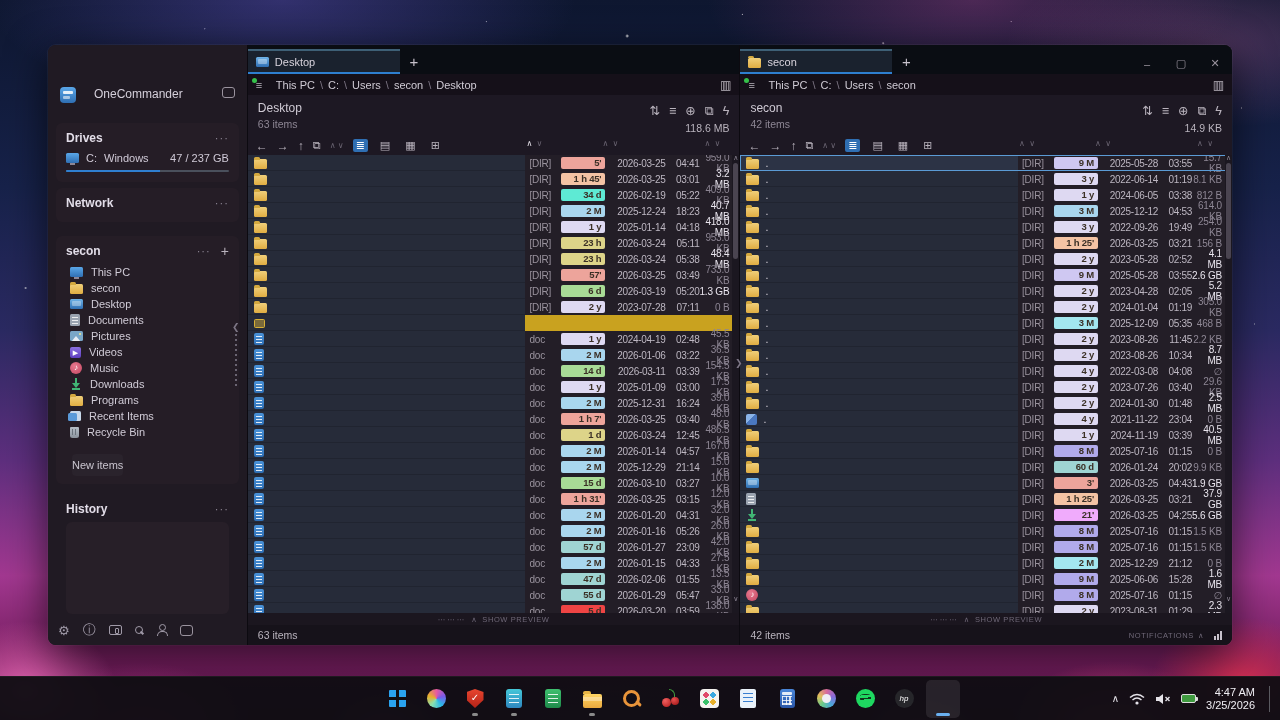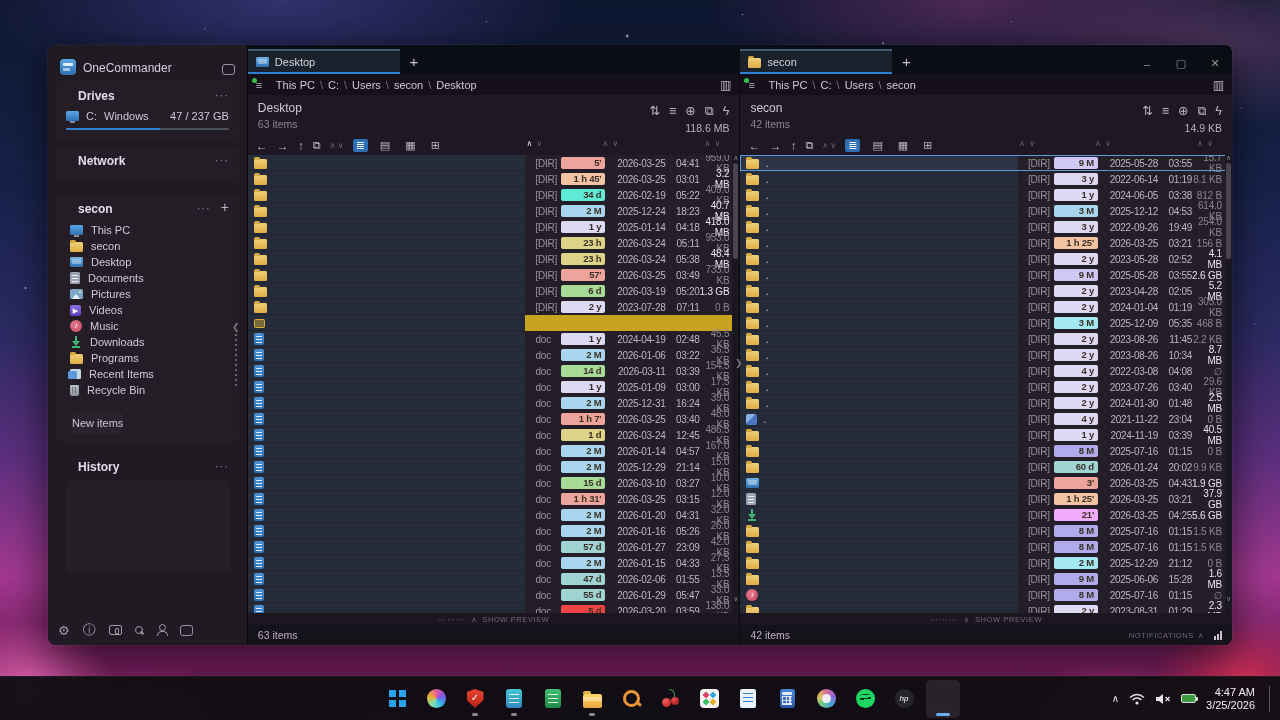--- a/index.html
+++ b/index.html
@@ -38,29 +38,29 @@
       radial-gradient(100px 75px at 72% 104%, #b03a86 0%, rgba(176,58,134,0) 70%),
       radial-gradient(90px 70px at 30% 103%, #a83a8e 0%, rgba(168,58,142,0) 70%); }
 
   
   #window { position:absolute; left:48px; top:45px; width:1184px; height:600px;
     display:flex; border-radius:8px; overflow:hidden; background:#1d1822;
     box-shadow:0 10px 42px rgba(0,0,0,.65), 0 0 0 1px rgba(255,255,255,.06); }
 
   
   #sidebar { width:199px; background:#201a23; display:flex; flex-direction:column; font-size:11px; }
-  .sb-approw { height:30px; display:flex; align-items:flex-end; gap:7px; padding:0 12px; }
+  .sb-approw { height:30px; display:flex; align-items:flex-start; gap:18px; padding:0 12px;margin-top:42px; }
   .sb-logo { width:16px; height:16px; border-radius:4px; background:linear-gradient(180deg,#5aa7e8,#2f6fb3);
     position:relative; flex:none; }
   .sb-logo::after { content:""; position:absolute; left:3px; right:3px; top:4px; height:3px; background:rgba(255,255,255,.85); border-radius:1px; }
   .sb-logo::before { content:""; position:absolute; left:3px; right:6px; top:9px; height:3px; background:rgba(255,255,255,.55); border-radius:1px; }
   .sb-apptitle { font-size:12px; color:#d4cfda; flex:1; }
   .css-window { width:13px; height:11px; border:1.4px solid #9a939e; border-radius:3px; }
   .sb-section { margin:6px 8px 0 8px; background:#251d26; border-radius:6px; padding:6px 6px 8px 6px; }
-  .sb-head { display:flex; padding:2px 4px;margin-left:12px; }
+  .sb-head { display:flex; align-items:center; padding:2px 4px; }
   .sb-head b { font-size:12px; color:#e2dde8; font-weight:bold; flex:1; }
   .dots { color:#8d8694; letter-spacing:1px; font-size:11px; }
   .plus-sm { color:#b9b3bd; font-size:14px; margin-left:10px; line-height:10px; }
   .drive-row { display:flex; align-items:center; gap:7px; padding:5px 4px 3px 4px; color:#cfc9d6; }
   .drive-usage { margin-left:auto; color:#cfc9d6; }
   .drive-bar { height:2px; margin:3px 4px 2px 4px; background:#4a505c; border-radius:1px; position:relative; overflow:hidden; }
   .drive-fill { position:absolute; left:0; top:0; bottom:0; background:#2f7fd0; }
   #side-tree { padding:4px 2px 2px 2px; }
   .side-item { display:flex; align-items:center; gap:8px; height:16px; padding:0 6px; color:#d0cbd6; border-radius:3px; }
   .new-group { margin:12px 10px 0 10px; height:22px; background:#2a232c; border-radius:4px; color:#c9c4ce;
@@ -133,21 +133,21 @@
   .vbtn { font-size:11px; padding:0 3px; border-radius:2px; }
   .vbtn.active { background:#2f6fb3; color:#fff; }
   .sort-pair { position:absolute; top:3px; font-size:8px; color:#6a6472; letter-spacing:1px; }
   .sort-pair b { color:#e8e4ec; font-weight:normal; }
 
   .filelist { flex:1; position:relative; background:#231e27; overflow:hidden; }
   .frow { height:16px; display:flex; align-items:stretch; font-size:10px; }
   .rname { flex:1; min-width:0; display:flex; align-items:center; gap:6px; background:#262b39; padding-left:6px;
     box-shadow:inset 0 -1px 0 rgba(0,0,0,.15); font-size:10.5px; color:#d8d3dc; }
   .rdata { width:214px; flex:none; display:flex; align-items:center; }
-  .fdir { width:30px; color:#9a939e; padding-left:10px; letter-spacing:-.2px; }
+  .fdir { width:30px; color:#9a939e; padding-left:4px; letter-spacing:-.2px; }
   .fbadge-cell { width:50px; display:flex; justify-content:flex-end; }
   .bdg { min-width:44px; text-align:right; padding:0 4px; border-radius:2px; font-size:9.5px; line-height:12.5px;
     color:#3b3026; font-weight:bold; letter-spacing:-.2px; }
   .fdate { width:60px; text-align:right; color:#bdb7c2; letter-spacing:-.3px; }
   .ftime { width:34px; text-align:right; color:#bdb7c2; letter-spacing:-.3px; }
   .fsize { flex:1; text-align:right; padding-right:10px; color:#8d8694; letter-spacing:-.2px; }
   .fsize.bright { color:#e9e5ee; }
   .frow.sel .rdata { background:#c9a21f; }
   .frow.sel .fdir,.frow.sel .fdate,.frow.sel .ftime,.frow.sel .fsize { visibility:hidden; }
   .frow.cur { outline:1px solid #5b9bd5; outline-offset:-1px; }

